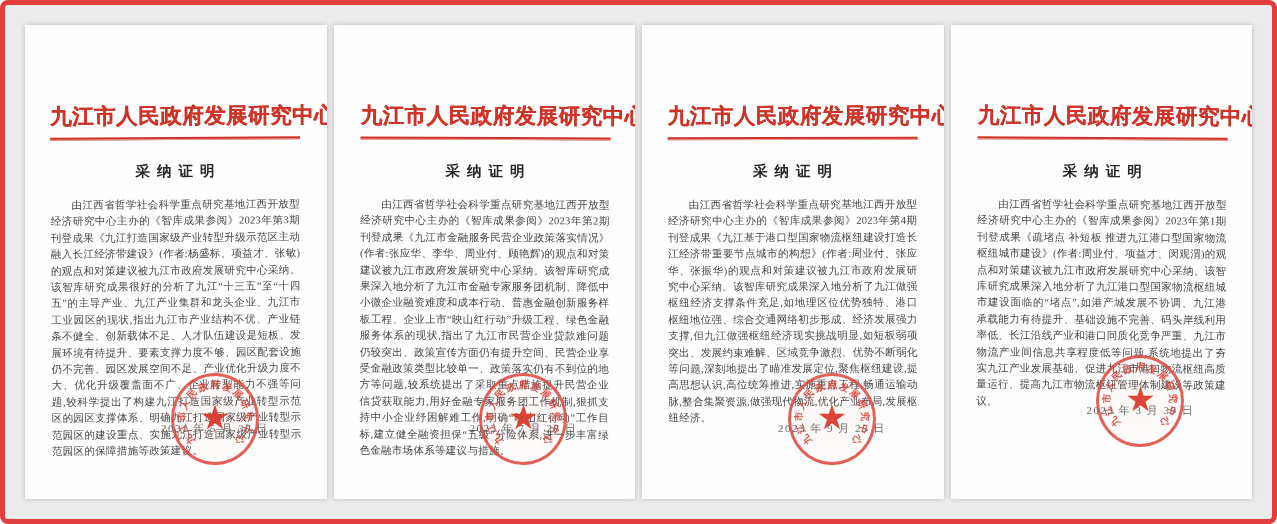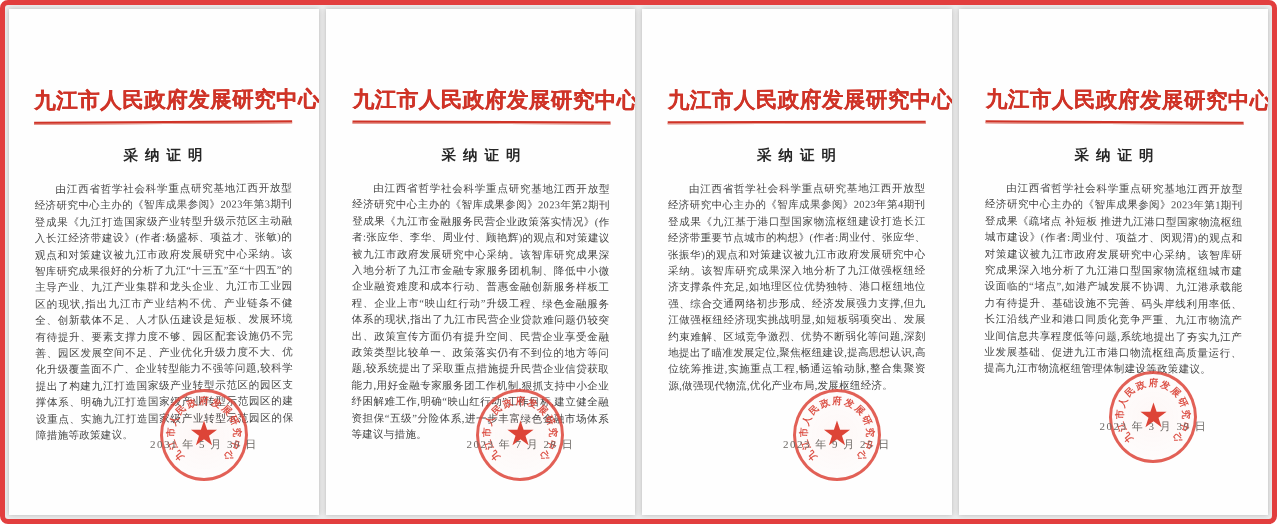--- a/index.html
+++ b/index.html
@@ -9,21 +9,21 @@
     background: #ffffff;
   }
   .board {
     width: 1277px;
     height: 524px;
     border: 5px solid #e23e3e;
     border-radius: 8px;
     background: #ececec;
     display: flex;
     gap: 7px;
-    padding: 4px;
+    padding: 20px;
     overflow: hidden;
   }
   .page {
     position: relative;
     flex: 1 1 0;
     background: #fefefe;
     box-shadow: 0 0 5px rgba(0,0,0,0.22);
     padding: 0 26px;
     overflow: hidden;
   }

